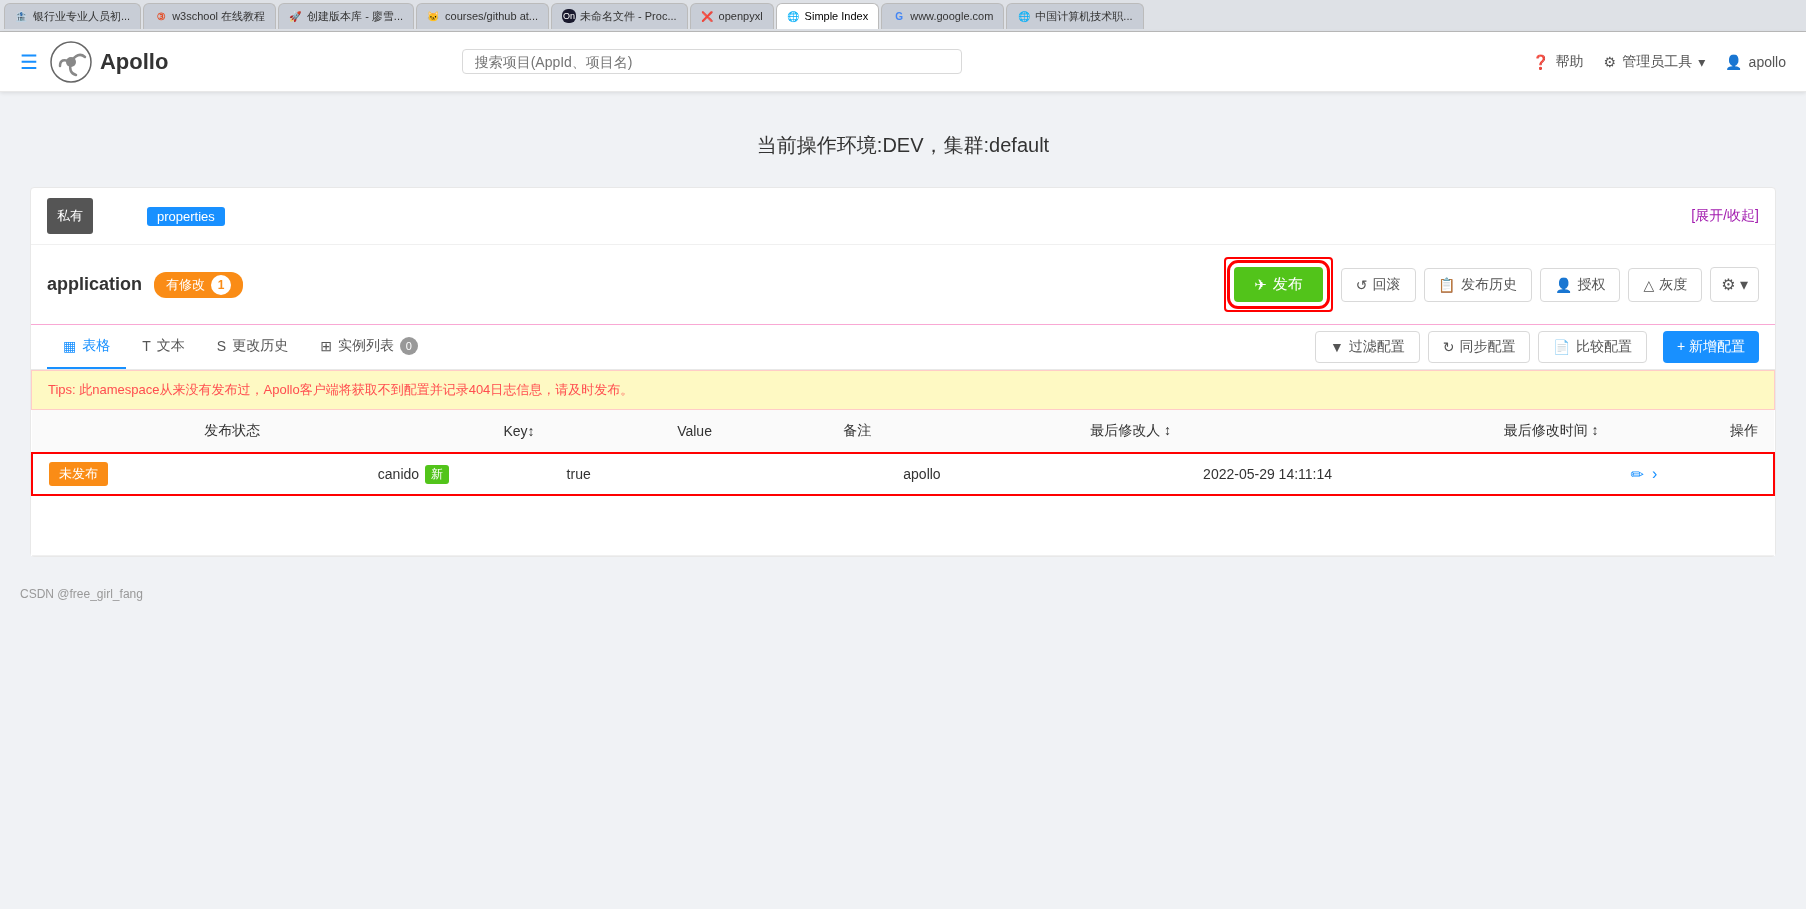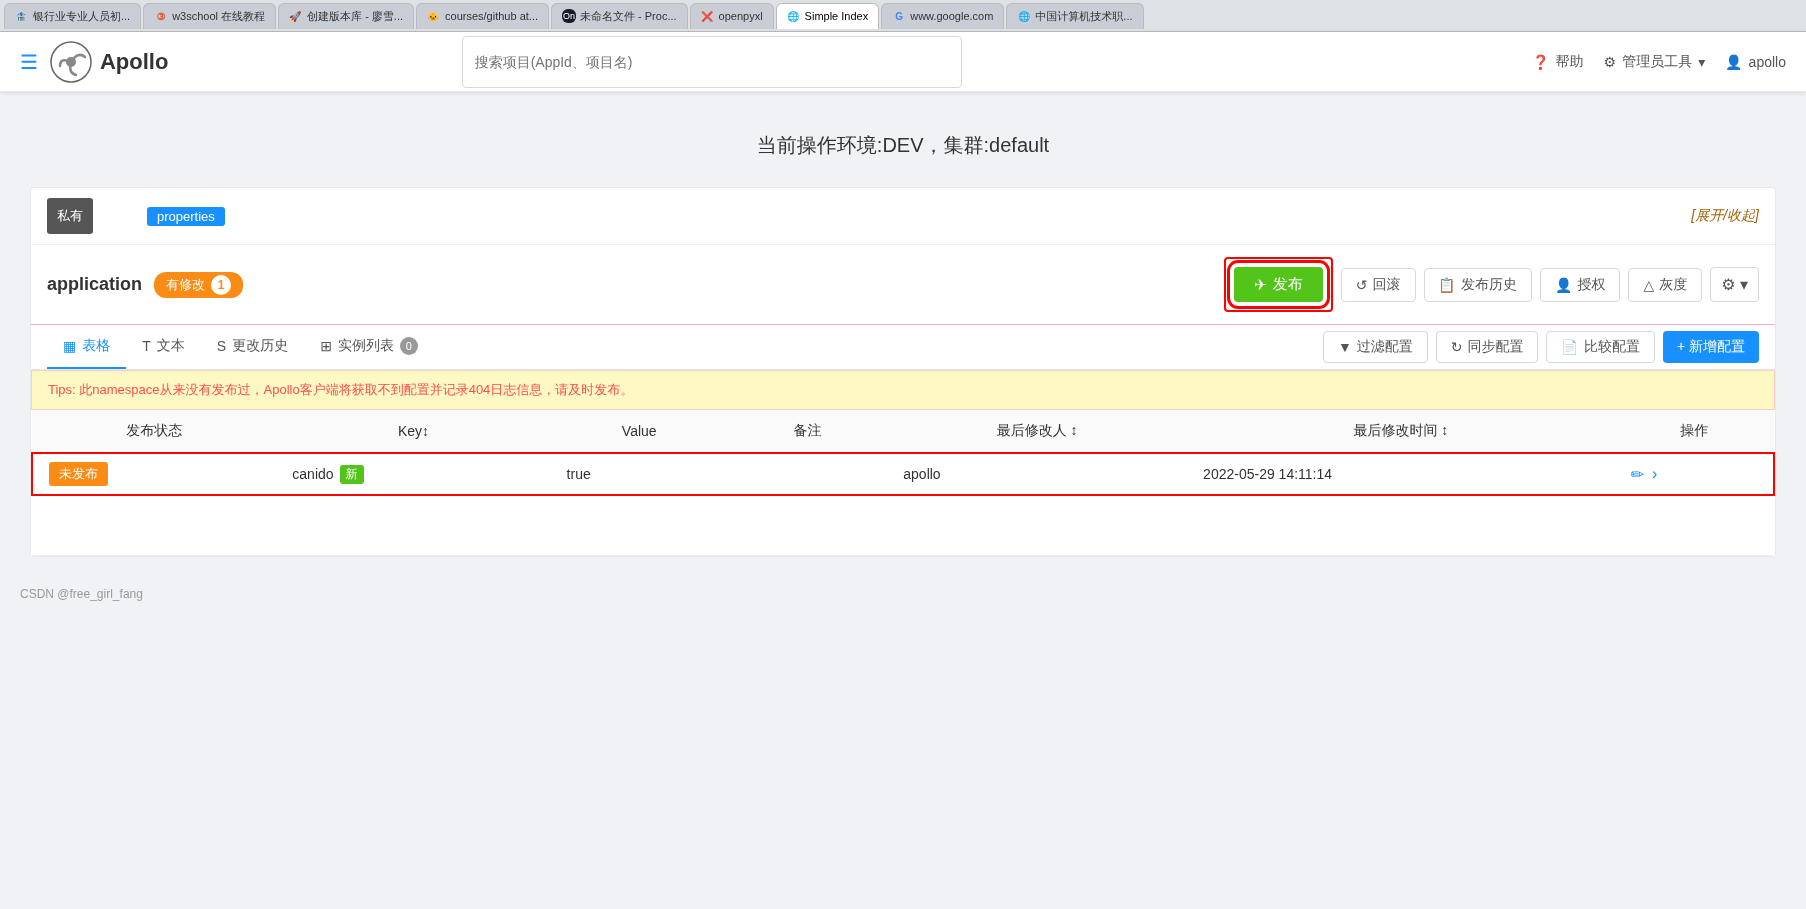--- a/index.html
+++ b/index.html
@@ -80,21 +80,21 @@
       font-weight: 600;
       color: #333;
     }
     .search-bar {
       flex: 1;
       max-width: 500px;
       margin: 0 auto;
     }
     .search-bar input {
       width: 100%;
-      height: 52px;
+      height: 25px;
       border: 1px solid #d9d9d9;
       border-radius: 4px;
       padding: 0 12px;
       font-size: 14px;
       color: #999;
       outline: none;
     }
     .nav-right {
       display: flex;
       align-items: center;
@@ -150,24 +150,23 @@
     }
     .tag-properties {
       background: #1890ff;
       color: #fff;
       padding: 2px 10px;
       border-radius: 3px;
       font-size: 13px;
       margin-left: 46px;
     }
     .expand-link {
-      color: #a16207;
-      cursor: pointer;
-      font-size: 14px;
-      font-style: italic;
+      color: #a21caf;
+      cursor: pointer;
+      font-size: 14px;
     }
 
     
     .application-row {
       display: flex;
       align-items: center;
       padding: 12px 16px;
       gap: 12px;
       border-bottom: 1px solid #f9a8d4;
       position: relative;
@@ -291,41 +290,42 @@
       background: #1890ff;
       color: #fff;
       border: none;
       border-radius: 4px;
       padding: 7px 14px;
       font-size: 14px;
       cursor: pointer;
       display: flex;
       align-items: center;
       gap: 5px;
+      margin-left: 8px;
     }
 
     
     .tips-bar {
       background: #fef9c3;
       border: 1px solid #ffccc7;
       padding: 10px 16px;
       color: #ff4d4f;
       font-size: 13px;
     }
 
     
     .config-table {
       width: 100%;
       border-collapse: collapse;
       background: #fff;
     }
     .config-table th {
       background: #fafafa;
       padding: 12px 16px;
-      text-align: center;
+      text-align: right;
       font-weight: 500;
       color: #333;
       border-bottom: 1px solid #e8e8e8;
       font-size: 14px;
     }
     .config-table td {
       padding: 8px 16px;
       border-bottom: 1px solid #f0f0f0;
       font-size: 14px;
       color: #333;
@@ -335,20 +335,21 @@
       color: #fff;
       padding: 3px 10px;
       border-radius: 3px;
       font-size: 13px;
       display: inline-block;
     }
     .key-cell {
       display: flex;
       align-items: center;
       gap: 6px;
+      justify-content: center;
     }
     .tag-new {
       background: #52c41a;
       color: #fff;
       padding: 1px 6px;
       border-radius: 3px;
       font-size: 12px;
     }
     .action-icons {
       display: flex;

